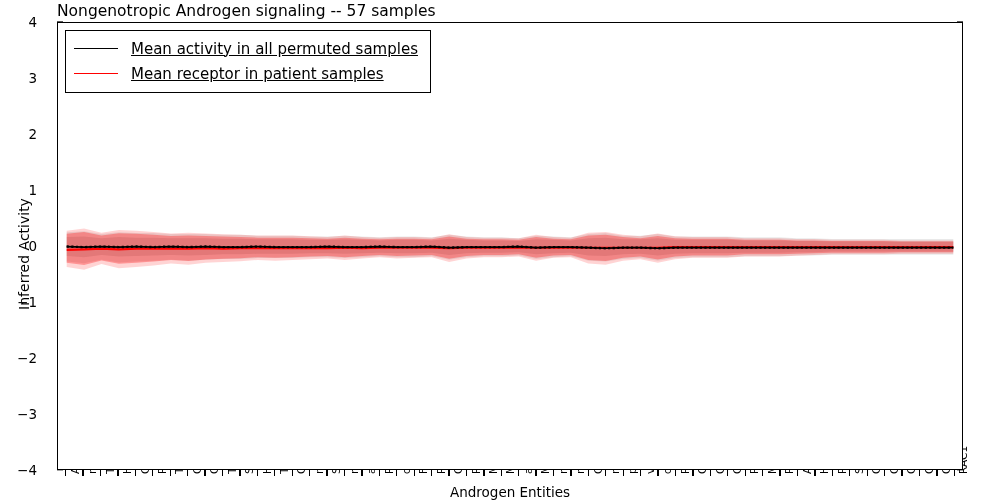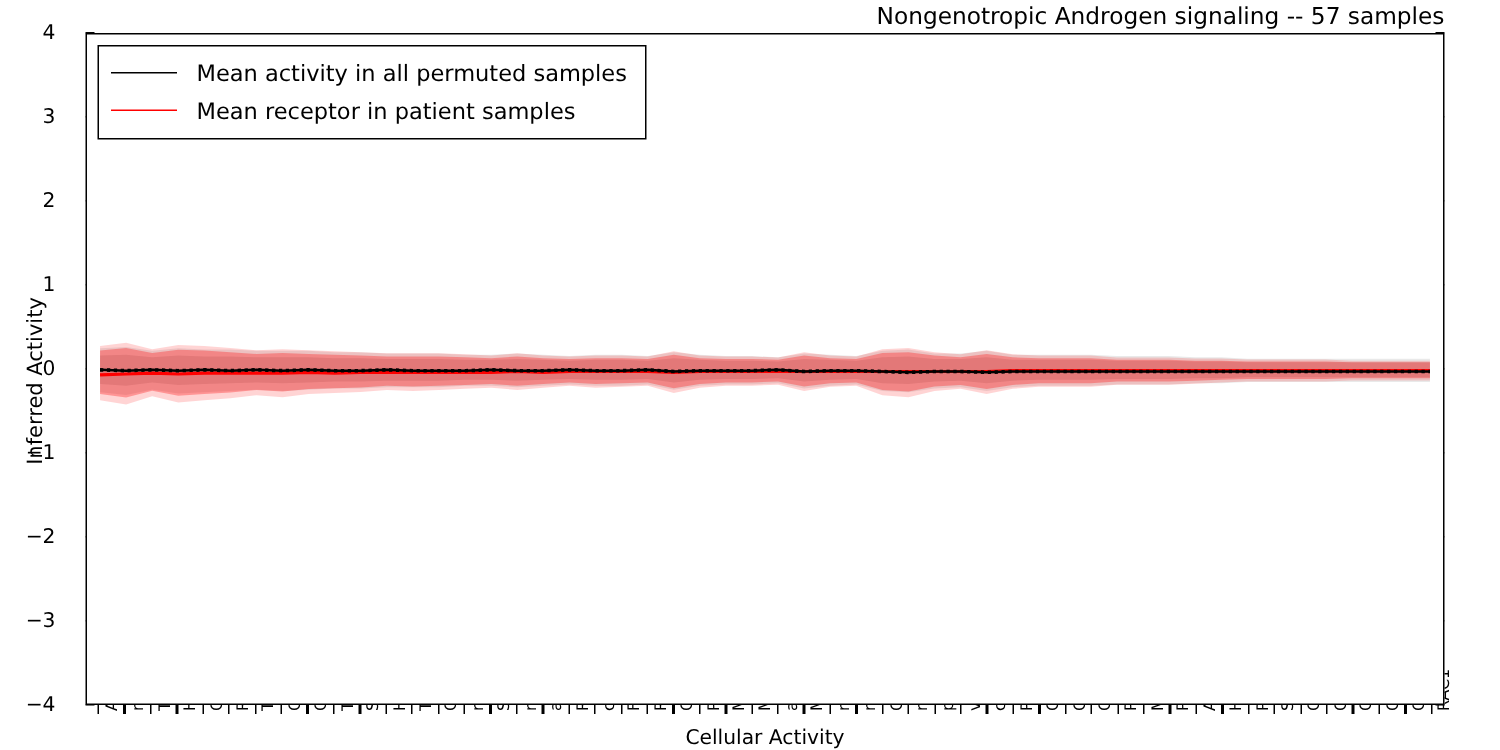--- a/index.html
+++ b/index.html
@@ -1,21 +1,21 @@
 <!DOCTYPE html>
 <html><head>
 <meta charset="utf-8">
 <style>
   html,body{margin:0;padding:0;background:#ffffff;}
   body{width:1000px;height:500px;overflow:hidden;
        font-family:"DejaVu Sans","Liberation Sans",sans-serif;color:#000;}
   #fig{position:relative;width:1000px;height:500px;}
 
   
-  #title{position:absolute;left:57px;top:2px;width:906px;text-align:right;
+  #title{position:absolute;left:57px;top:2px;width:906px;text-align:left;
          font-size:15.5px;color:#000;letter-spacing:0px;}
 
   
   #axes{position:absolute;left:57px;top:22px;width:906px;height:448px;
         border:1.3px solid #000;box-sizing:border-box;overflow:hidden;background:#fff;}
 
   
   .ytick{position:absolute;right:963px;width:50px;text-align:right;
          font-size:13.5px;transform:translateY(-50%);}
   .ytickmark{position:absolute;left:57px;width:6px;height:1.3px;background:#000;
@@ -31,34 +31,34 @@
         transform-origin:left top;transform:rotate(-90deg);line-height:1;}
   #xlabel{position:absolute;left:57px;top:484px;width:906px;text-align:center;
           font-size:13.5px;}
 
   
   #legend{position:absolute;left:65px;top:30px;border:1.3px solid #000;
           background:#fff;padding:5px 12px 6px 8px;}
   .lrow{display:flex;align-items:center;height:25px;}
   .lline{width:44px;height:0;border-top:1.4px solid #000;margin-right:13px;}
   .lline.red{border-top-color:#ff0000;}
-  .ltxt{font-size:15px;}
+  .ltxt{font-size:15px;text-decoration:underline;}
 
   
   .band{position:absolute;left:0;top:0;width:100%;height:100%;}
 </style>
 </head>
 <body>
 
 <div id="fig">
 
   <div id="title">Nongenotropic Androgen signaling -- 57 samples</div>
 
   <div id="ylabel">Inferred Activity</div>
-  <div id="xlabel">Cellular Activity</div>
+  <div id="xlabel">Androgen Entities</div>
 
   <div id="yticks-host">
       <div class="ytick" style="top: 22px;">4</div>
       <div class="ytickmark " style="top: 22px;"></div>
       <div class="ytickmark r" style="top: 22px;"></div>
       <div class="ytick" style="top: 78px;">3</div>
       <div class="ytickmark " style="top: 78px;"></div>
       <div class="ytickmark r" style="top: 78px;"></div>
       <div class="ytick" style="top: 134px;">2</div>
       <div class="ytickmark " style="top: 134px;"></div>

